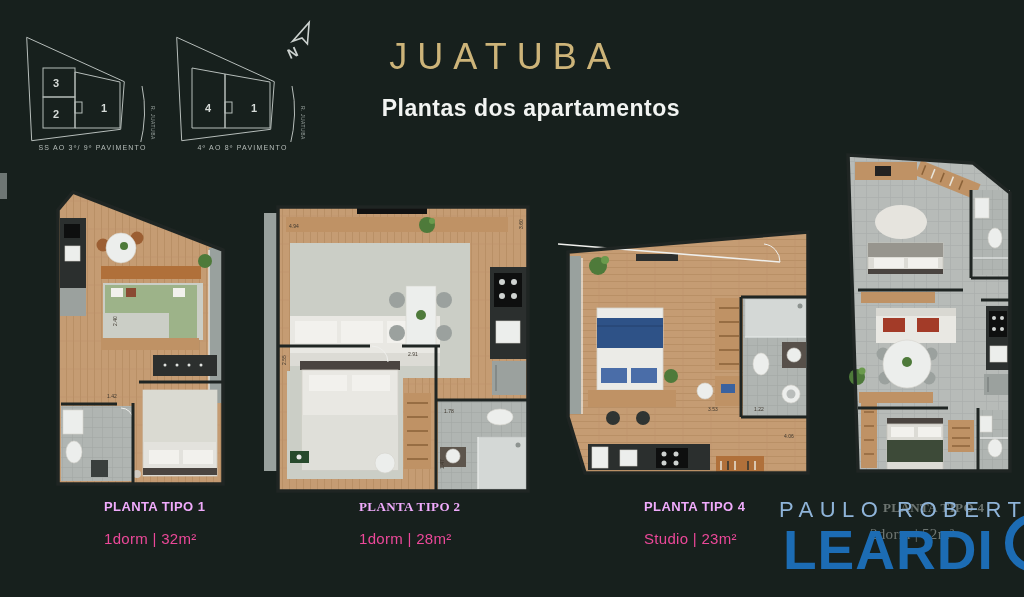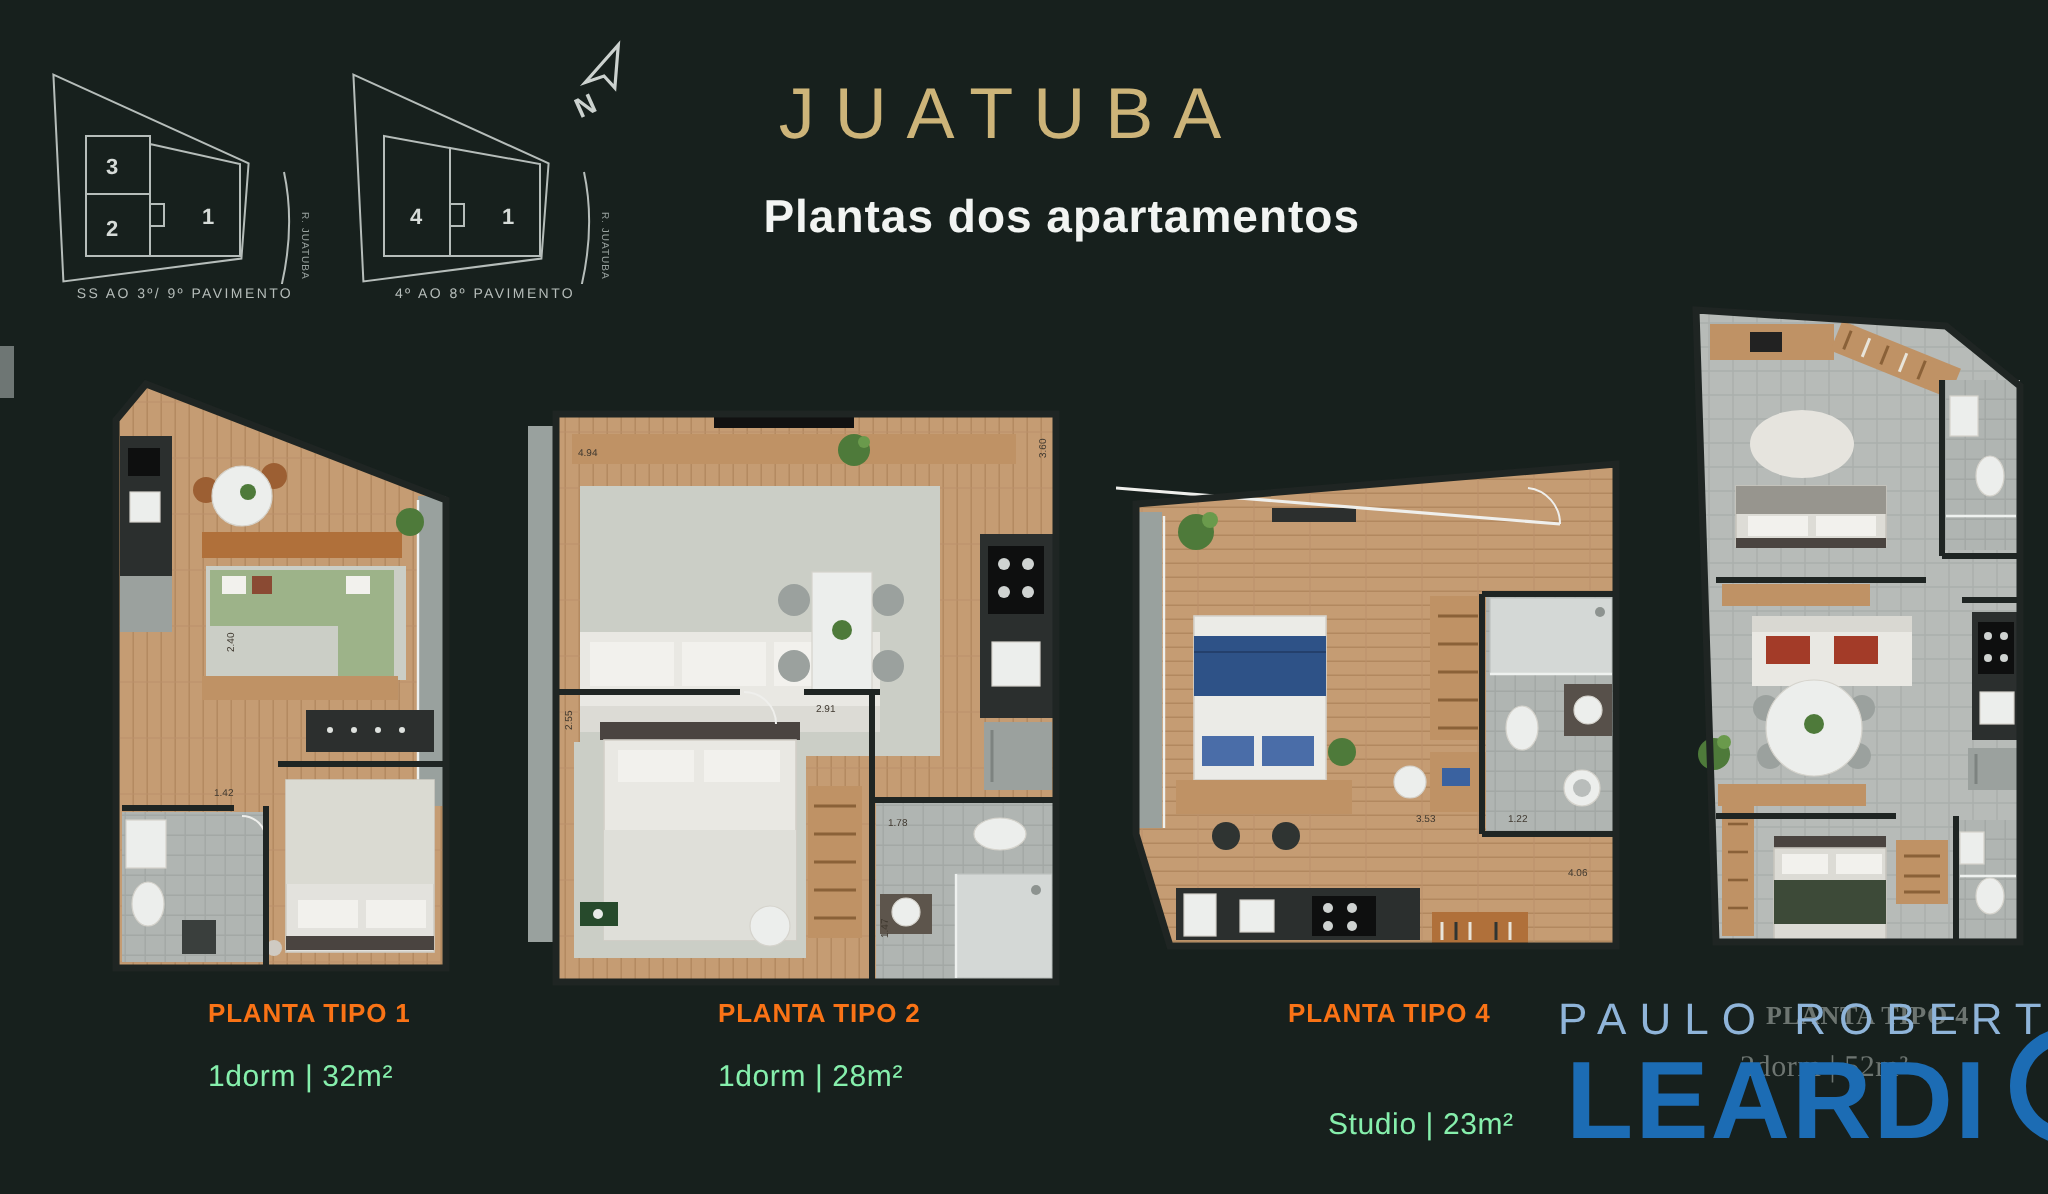--- a/index.html
+++ b/index.html
@@ -19,22 +19,22 @@
     font-size:23px;font-weight:600;letter-spacing:.5px;color:#f2f4f2;
   }
   
   .siteplan-caption{
     font-size:7px;letter-spacing:1.2px;color:#b6bdba;text-align:center;
   }
   .sp-line{stroke:#b6bdba;stroke-width:1;fill:none;}
   .sp-unit{font:bold 11px "Liberation Sans",sans-serif;fill:#d6dbd8;}
   .sp-street{font:5px "Liberation Sans",sans-serif;fill:#9aa3a0;letter-spacing:.5px;}
   
-  .plan-name{font-weight:bold;font-size:13px;letter-spacing:.4px;color:#f97316;}
-  .plan-spec{font-size:15px;letter-spacing:.3px;color:#86efac;margin-top:17px;}
+  .plan-name{font-weight:bold;font-size:13px;letter-spacing:.4px;color:#f0abfc;}
+  .plan-spec{font-size:15px;letter-spacing:.3px;color:#ec4899;margin-top:17px;}
   .ghost{color:rgba(195,201,198,.5);font-family:Liberation Serif, serif;}
   .ghost .plan-spec,.ghost.plan-spec{color:rgba(195,201,198,.5);text-align:center;}
   
   .wm1{
     left:779px;top:497px;width:245px;
     font-size:22px;letter-spacing:6.5px;color:#8fb4d9;font-weight:normal;white-space:nowrap;
   }
   .wm2{
     left:783px;top:518px;width:245px;
     font-size:55px;font-weight:bold;letter-spacing:1px;color:#1c6cb4;white-space:nowrap;
@@ -450,25 +450,25 @@
     <line class="iwall" x1="128" y1="128" x2="167" y2="128"></line>
     <line class="iwall" x1="15" y1="258" x2="105" y2="258"></line>
     <line class="iwall" x1="135" y1="258" x2="135" y2="321"></line>
     <line class="iwall" x1="138" y1="150" x2="167" y2="150"></line>
     <polygon class="wall" points="5,5 130,13 167,43 167,321 15,321"></polygon>
   </svg>
 
   <div class="abs plan-name" style="left:104px;top:499px;">PLANTA TIPO 1</div>
   <div class="abs plan-spec" style="left:104px;top:513px;">1dorm | 32m²</div>
 
-  <div class="abs plan-name" style="left:359px;top:499px;">PLANTA TIPO 2</div>
+  <div class="abs plan-name" style="left:359px;top:499px;font-family:Liberation Serif, serif;">PLANTA TIPO 2</div>
   <div class="abs plan-spec" style="left:359px;top:513px;">1dorm | 28m²</div>
 
   <div class="abs plan-name" style="left:644px;top:499px;">PLANTA TIPO 4</div>
-  <div class="abs plan-spec" style="left:644px;top:537px;margin-left:20px;">Studio | 23m²</div>
+  <div class="abs plan-spec" style="left:644px;top:513px;">Studio | 23m²</div>
 
   <div class="abs plan-name ghost" style="left:883px;top:500px;">PLANTA TIPO 4</div>
   <div class="abs plan-spec ghost" style="left:870px;top:509px;">2dorm | 52m²</div>
 
   <div class="abs wm1">PAULO ROBERTO</div>
   <div class="abs wm2">LEARDI</div>
   <svg class="abs" style="left:1000px;top:505px" width="24" height="80" viewBox="0 0 24 80">
     <circle cx="34" cy="38" r="25" fill="none" stroke="#1c6cb4" stroke-width="8"></circle>
   </svg>
 

